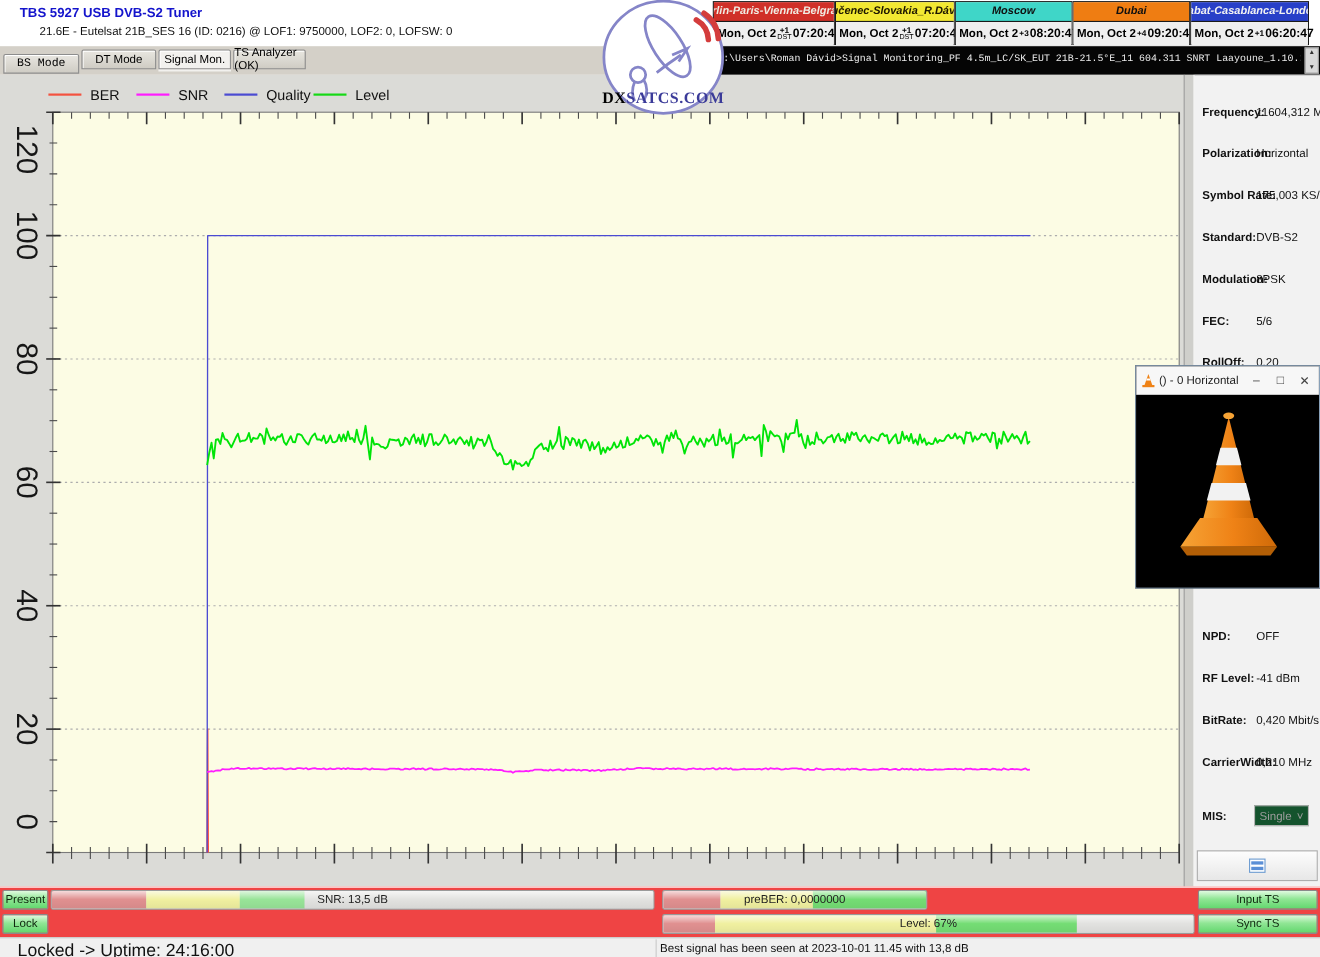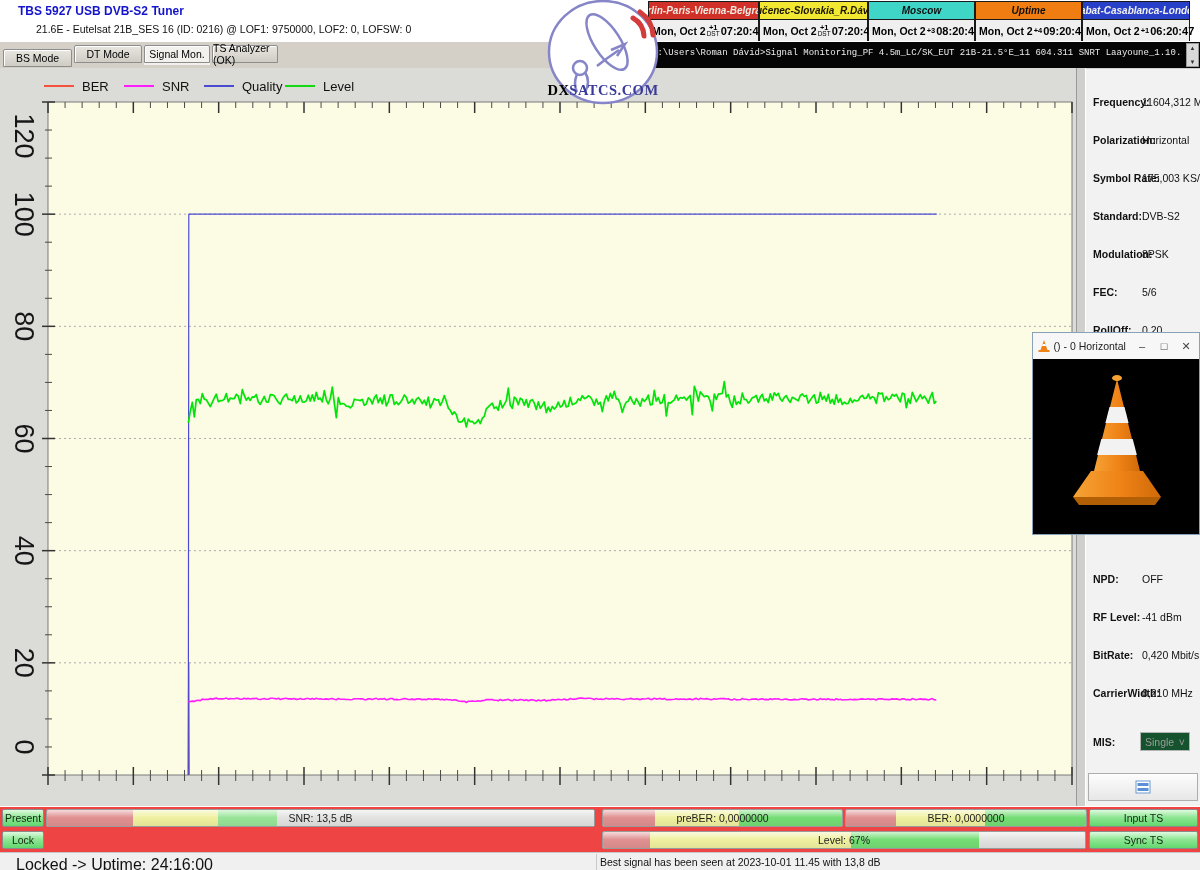--- a/index.html
+++ b/index.html
@@ -122,21 +122,21 @@
   <div class="clock-body">
       <span class="clock-date">Mon, Oct 2</span>
       <span class="clock-tz">
         <span class="tzoff">+3</span>
         <span class="tzdst"></span>
       </span>
       <span class="clock-time">08:20:47</span>
     </div>
 </div>
 <div class="abs clock" style="left:975px;width:107px;">
-  <div class="clock-head" style="background: rgb(239, 125, 18); color: rgb(16, 16, 16);">Uptime</div>
+  <div class="clock-head" style="background: rgb(239, 125, 18); color: rgb(16, 16, 16);">Dubai</div>
   <div class="clock-body">
       <span class="clock-date">Mon, Oct 2</span>
       <span class="clock-tz">
         <span class="tzoff">+4</span>
         <span class="tzdst"></span>
       </span>
       <span class="clock-time">09:20:47</span>
     </div>
 </div>
 <div class="abs clock" style="left:1082px;width:108px;">
@@ -153,21 +153,21 @@
 
 <div class="abs console">
   <div class="console-text">C:\Users\Roman Dávid&gt;Signal Monitoring_PF 4.5m_LC/SK_EUT 21B-21.5°E_11 604.311 SNRT Laayoune_1.10.2023+</div>
   <div class="console-scroll">
     <span>▲</span>
     <span>▼</span>
   </div>
 </div>
 
 <div class="abs tabs-strip"></div>
-<div class="abs tab" style="left:3px;top:49px;width:69px;">
+<div class="abs tab" style="left:3px;top:49px;width:69px;font-family:Liberation Mono, monospace;">
     <span>BS Mode</span>
   </div>
 <div class="abs tab" style="left:74px;top:45px;width:68px;">
     <span>DT Mode</span>
   </div>
 <div class="abs tab active" style="left:144px;top:45px;width:66px;">
     <span>Signal Mon.</span>
   </div>
 <div class="abs tab" style="left:212px;top:45px;width:66px;">
     <span>TS Analyzer (OK)</span>
@@ -478,26 +478,20 @@
     <div class="seg" style="width: 10.7%; background: rgb(152, 228, 152);"></div>
     <div class="seg" style="width: 58%; background: rgb(226, 226, 224);"></div>
     <span class="bar-label">SNR: 13,5 dB</span>
   </div>
   <div class="bar" style="left:602px;top:2px;width:241px;">
     <div class="seg" style="width: 21.7%; background: rgb(224, 144, 144);"></div>
     <div class="seg" style="width: 35.4%; background: rgb(240, 240, 160);"></div>
     <div class="seg" style="width: 42.9%; background: rgb(116, 221, 116);"></div>
     <span class="bar-label">preBER: 0,0000000</span>
   </div>
-  <div class="bar" style="left:845px;top:2px;width:242px;">
-    <div class="seg" style="width: 20.7%; background: rgb(224, 144, 144);"></div>
-    <div class="seg" style="width: 37.2%; background: rgb(240, 240, 160);"></div>
-    <div class="seg" style="width: 42.1%; background: rgb(116, 221, 116);"></div>
-    <span class="bar-label">BER: 0,0000000</span>
-  </div>
   <div class="sbtn" style="left:1089px;top:2px;width:109px;">Input TS</div>
 
   <div class="sbtn" style="left:2px;top:24px;width:42px;">Lock</div>
   <div class="bar" style="left:602px;top:24px;width:484px;">
     <div class="seg" style="width: 9.7%; background: rgb(224, 144, 144);"></div>
     <div class="seg" style="width: 41.8%; background: rgb(240, 240, 160);"></div>
     <div class="seg" style="width: 26.5%; background: rgb(116, 221, 116);"></div>
     <div class="seg" style="width: 22%; background: rgb(226, 226, 224);"></div>
     <span class="bar-label">Level: 67%</span>
   </div>

